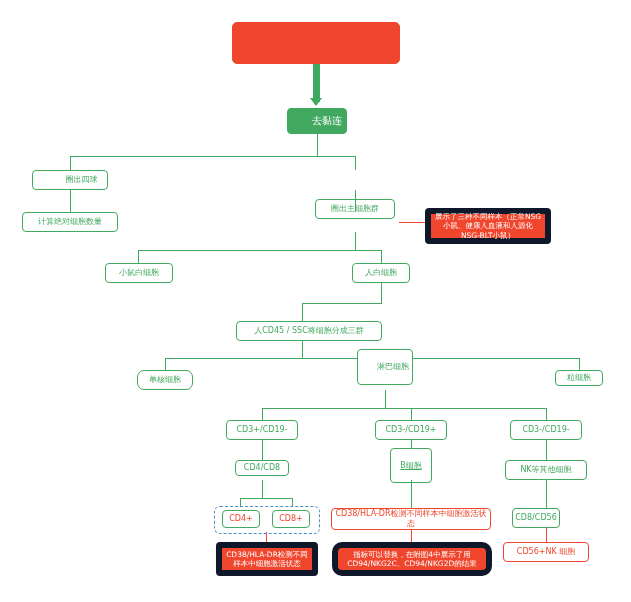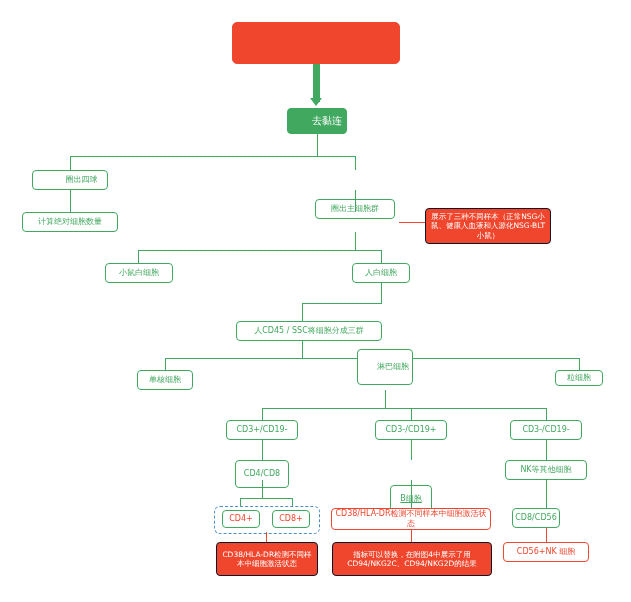--- a/index.html
+++ b/index.html
@@ -59,21 +59,21 @@
     color: #f0462d;
     font-size: 8px;
     border: 1px solid #f0462d;
     border-radius: 4px;
   }
   
   .n-orangefill {
     background: #f0462d;
     color: #ffffff;
     font-size: 7.5px;
-    border: 1px solid #0f172a;
+    border: 6px solid #0f172a;
     border-radius: 4px;
     padding: 2px 3px;
   }
   
   .n-dashgroup {
     background: #ffffff;
     border: 1.5px dashed #4a90c4;
     border-radius: 6px;
   }
   .n-blueline {
@@ -163,21 +163,21 @@
   <div class="node n-greenline" style="left:236px; top:321px; width:146px; height:20px;">
     <span>人CD45 / SSC将细胞分成三群</span>
   </div>
 
   <div class="edge edge-v" style="left:302px; top:341px; height:17px;"></div>
   <div class="edge edge-h" style="left:165px; top:358px; width:414px;"></div>
   <div class="edge edge-v" style="left:165px; top:358px; height:12px;"></div>
   <div class="edge edge-v" style="left:385px; top:358px; height:12px;"></div>
   <div class="edge edge-v" style="left:579px; top:358px; height:12px;"></div>
 
-  <div class="node n-greenline" style="left:137px; top:370px; width:56px; height:20px;">
+  <div class="node n-greenline" style="left:137px; top:370px; width:56px; height:20px;border-radius:7px;">
     <span>单核细胞</span>
   </div>
 
   <div class="node n-greenline" style="left:357px; top:349px; width:56px; height:36px;padding-left:16px;">
     <span>淋巴细胞</span>
   </div>
 
   <div class="node n-greenline" style="left:555px; top:370px; width:48px; height:16px;">
     <span>粒细胞</span>
   </div>
@@ -194,26 +194,26 @@
 
   <div class="node n-greenline" style="left:375px; top:420px; width:72px; height:20px;">
     <span>CD3-/CD19+</span>
   </div>
 
   <div class="node n-greenline" style="left:510px; top:420px; width:72px; height:20px;">
     <span>CD3-/CD19-</span>
   </div>
 
   <div class="edge edge-v" style="left:262px; top:440px; height:20px;"></div>
-  <div class="node n-greenline" style="left:235px; top:460px; width:54px; height:28px;">
+  <div class="node n-greenline" style="left:235px; top:460px; width:54px; height:16px;">
     <span>CD4/CD8</span>
   </div>
 
   <div class="edge edge-v" style="left:411px; top:440px; height:20px;"></div>
-  <div class="node n-greenline" style="left:390px; top:485px; width:42px; height:28px;text-decoration:underline;">
+  <div class="node n-greenline" style="left:390px; top:448px; width:42px; height:35px;text-decoration:underline;">
     <span>B细胞</span>
   </div>
 
   <div class="edge edge-v" style="left:546px; top:440px; height:20px;"></div>
   <div class="node n-greenline" style="left:505px; top:460px; width:82px; height:20px;">
     <span>NK等其他细胞</span>
   </div>
 
   <div class="edge edge-v" style="left:262px; top:480px; height:18px;"></div>
   <div class="edge edge-h" style="left:240px; top:498px; width:52px;"></div>
@@ -237,21 +237,21 @@
   </div>
 
   <div class="edge edge-v" style="left:411px; top:480px; height:28px;"></div>
 
   <div class="node n-orangeline" style="left:331px; top:508px; width:160px; height:22px;">
     <span>CD38/HLA-DR检测不同样本中细胞激活状态</span>
   </div>
 
   <div class="edge edge-v edge-red" style="left:411px; top:530px; height:12px;"></div>
 
-  <div class="node n-orangefill" style="left:332px; top:542px; width:160px; height:34px;">
+  <div class="node n-orangefill" style="left:332px; top:542px; width:160px; height:34px;border-radius:10px;">
     <span>指标可以替换，在附图4中展示了用CD94/NKG2C、CD94/NKG2D的结果</span>
   </div>
 
   <div class="edge edge-v" style="left:546px; top:480px; height:28px;"></div>
 
   <div class="node n-greenline" style="left:512px; top:508px; width:48px; height:20px;">
     <span>CD8/CD56</span>
   </div>
 
   <div class="edge edge-v edge-red" style="left:546px; top:528px; height:14px;"></div>

